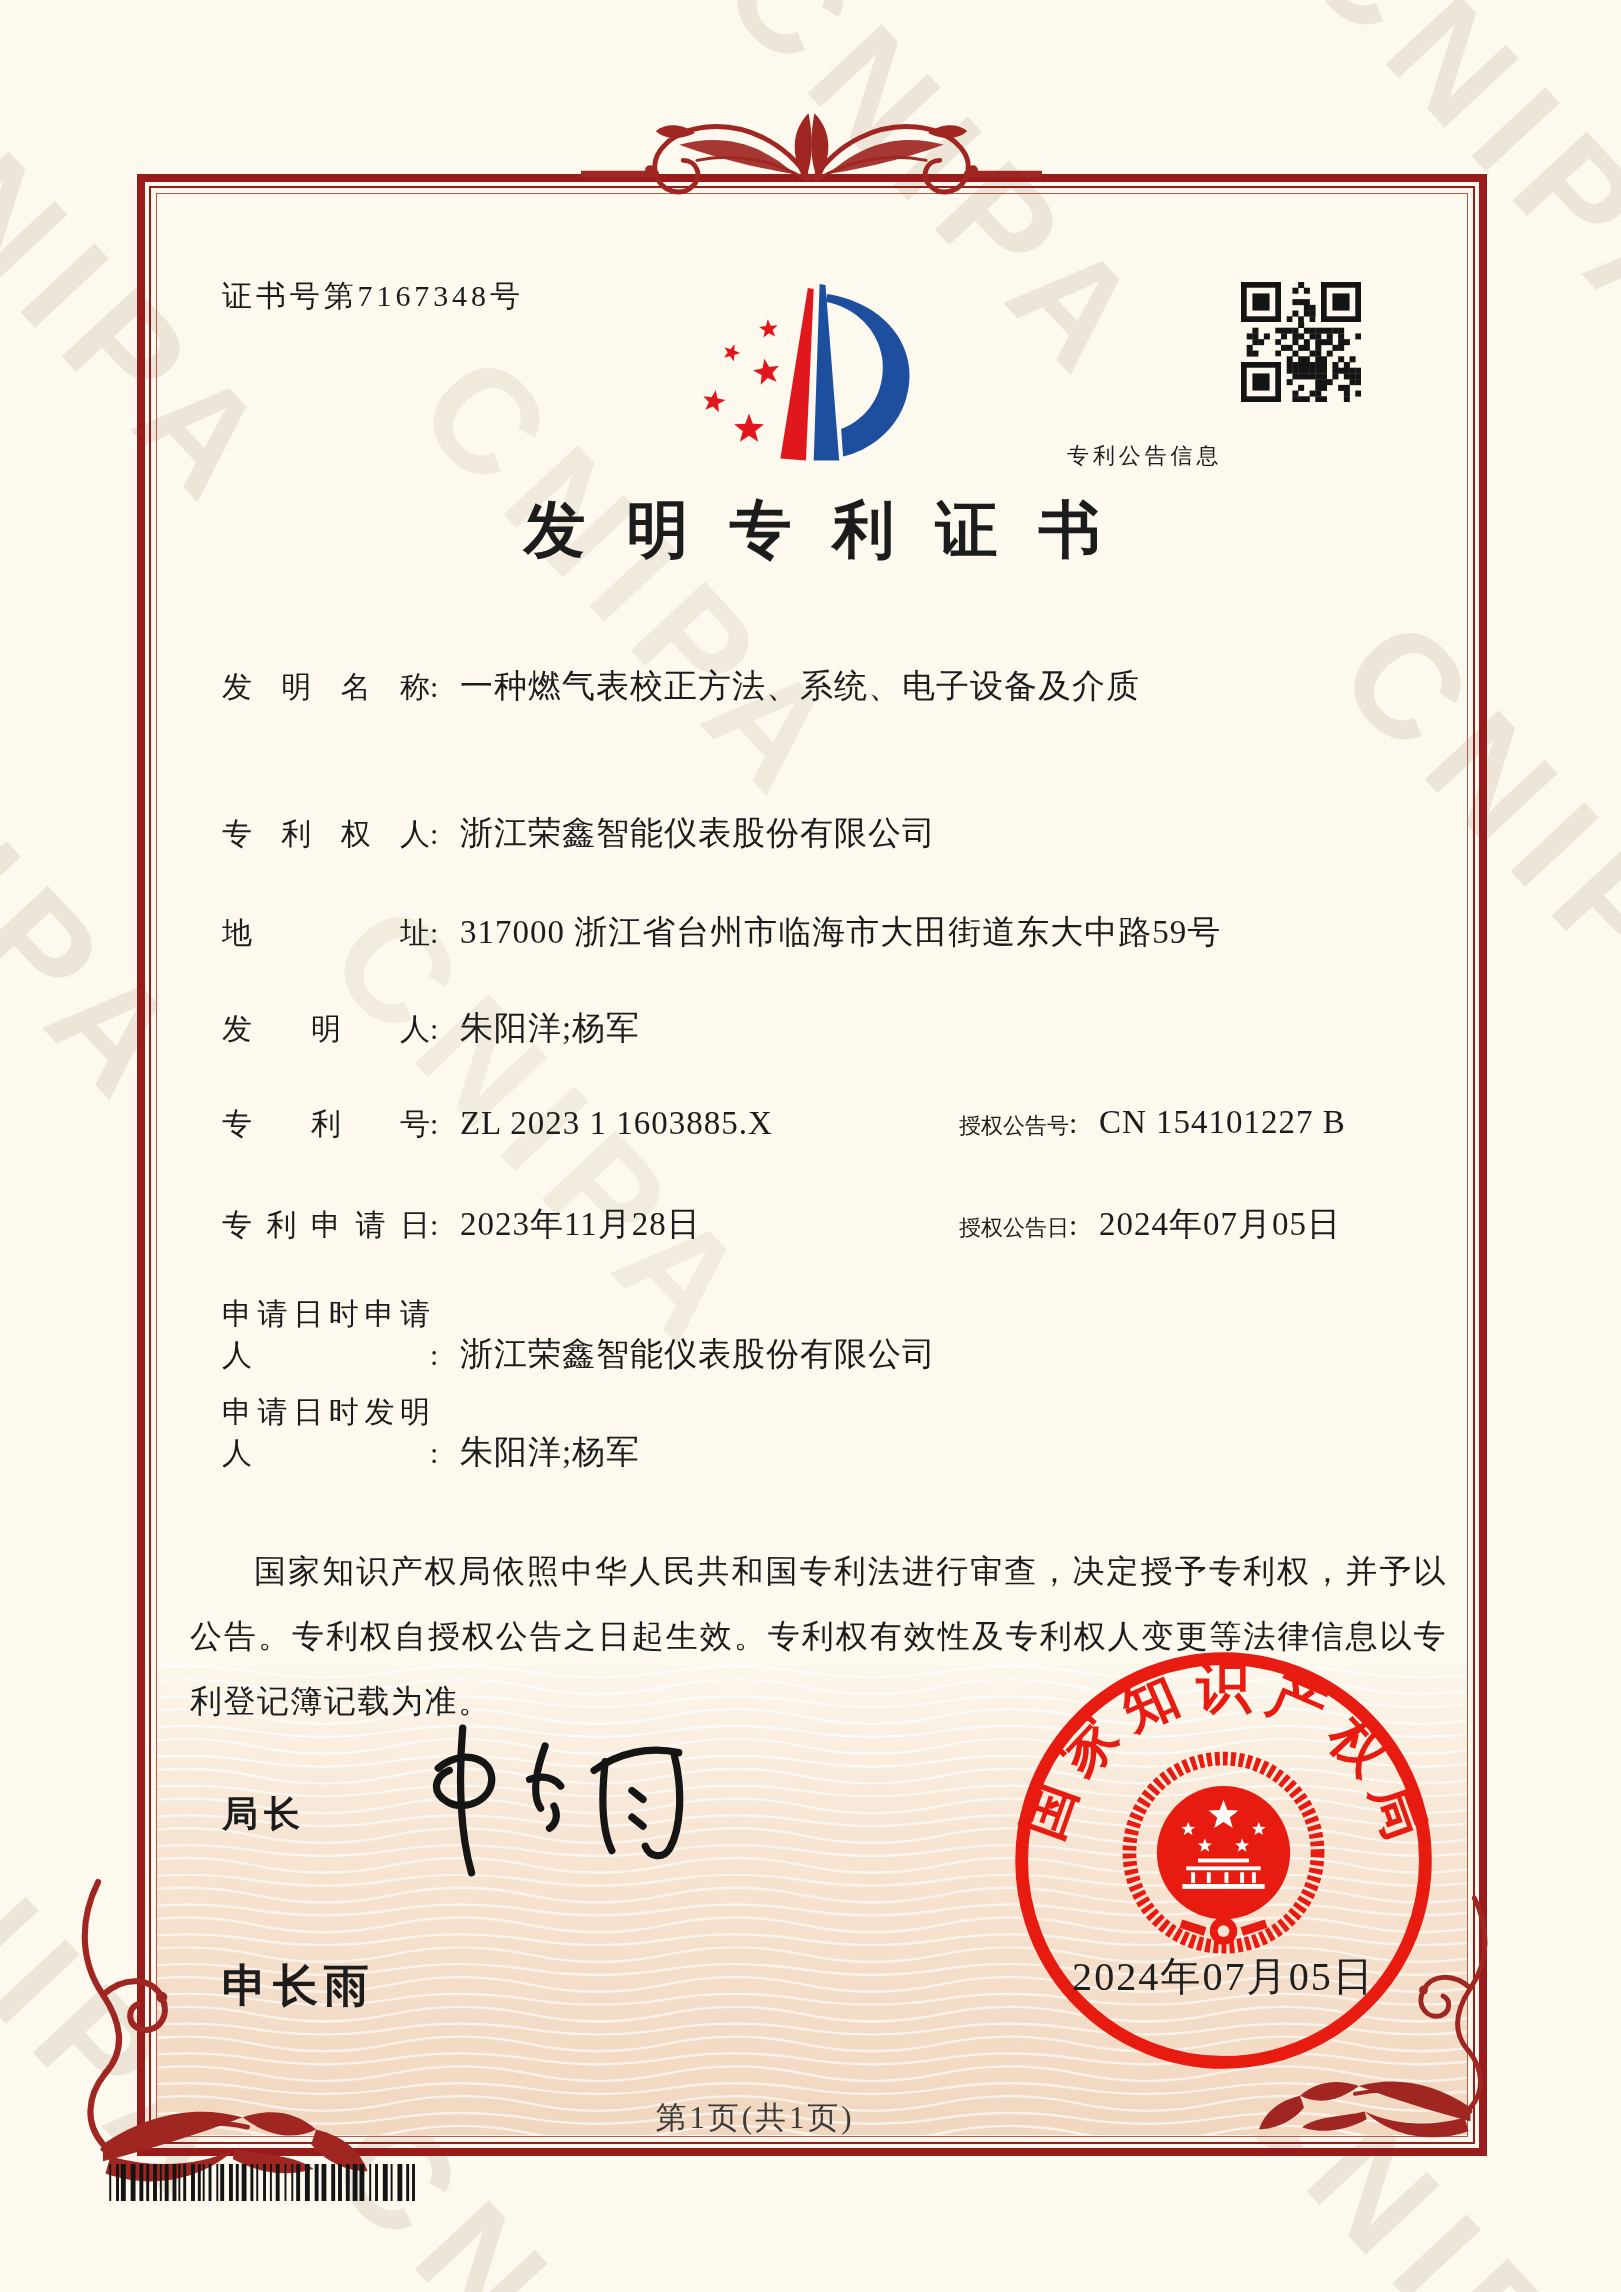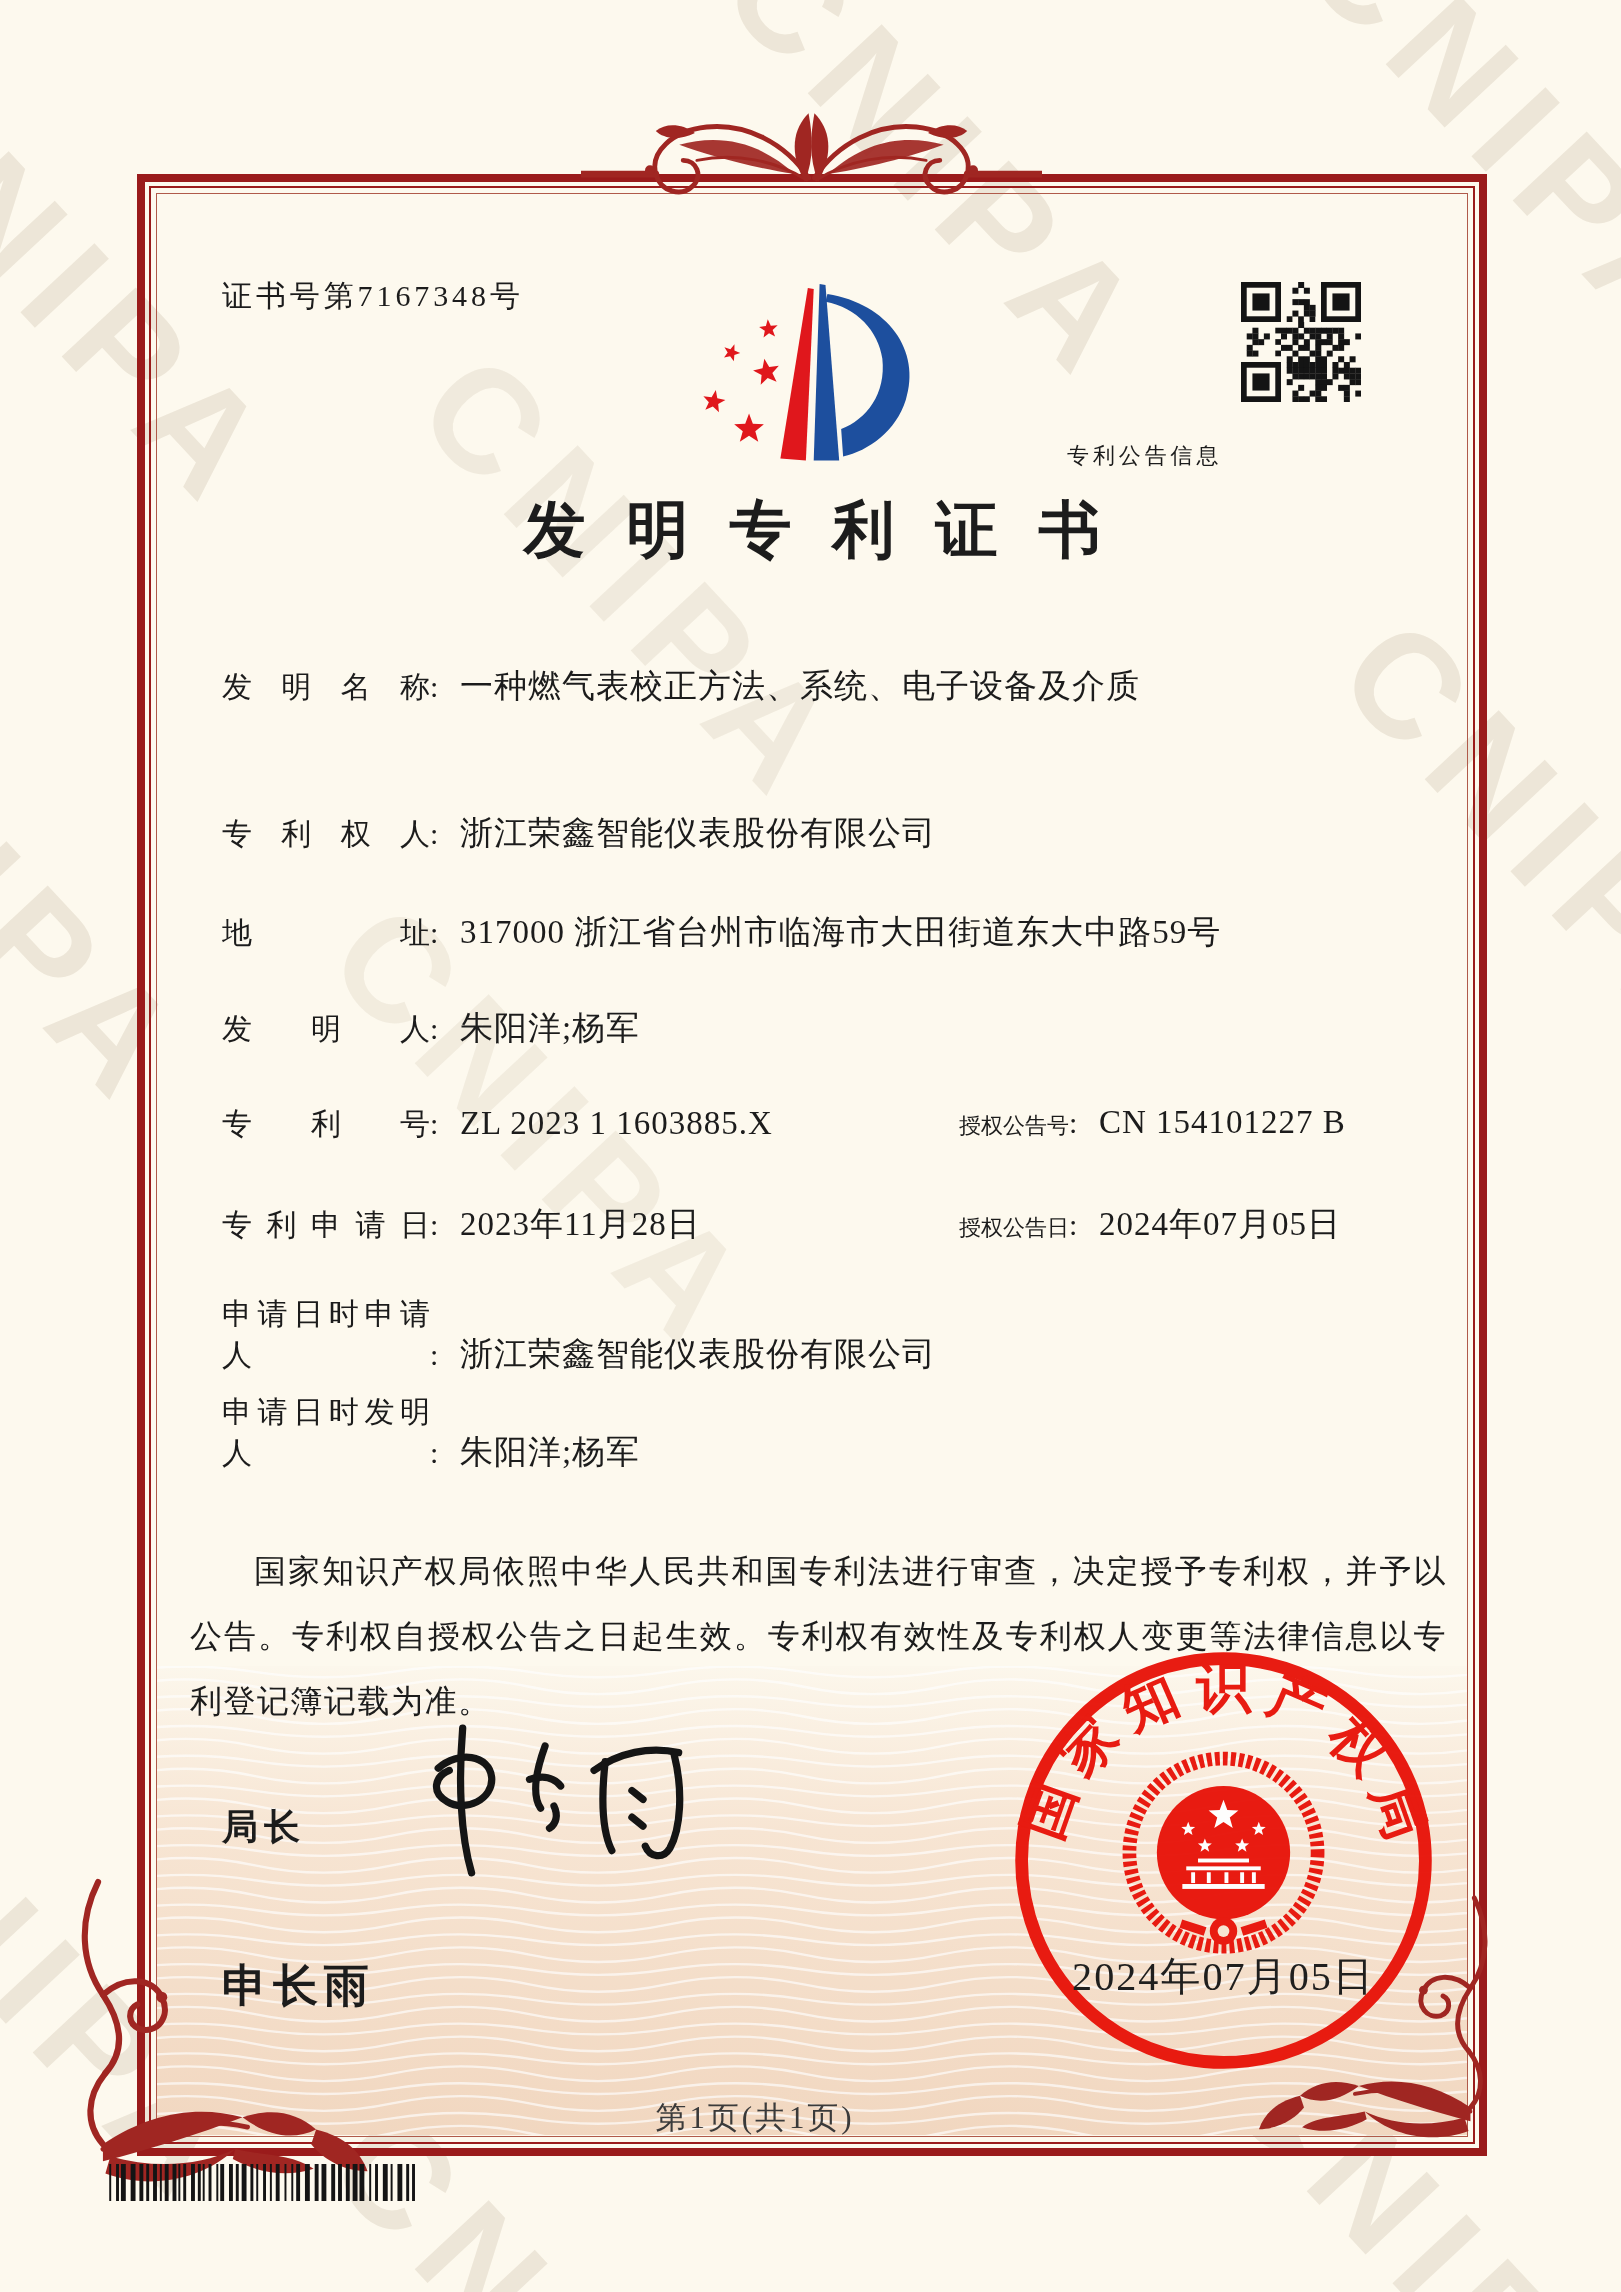--- a/index.html
+++ b/index.html
@@ -36,21 +36,21 @@
   .flabel { display:inline-block; width:208px; font-size:30px;
             text-align:justify; text-align-last:justify; vertical-align:baseline; }
   .fcolon { display:inline-block; font-size:30px; margin-right:21.6px; }
   .fvalue { font-size:33px; letter-spacing:1px; }
   .fright { position:absolute; left:737px; top:0; white-space:nowrap; }
   .frlabel { font-size:22px;text-align:center; }
   #statement { left:33px; top:1345px; width:1257px; font-size:32px; line-height:65px;
                text-align:justify; text-indent:2em; letter-spacing:1.5px; }
   #waveband { position:absolute; left:0; top:1472px; width:1310px; height:469px; z-index:-1; }
   #director-title { left:65px; top:1596px; font-size:36px; font-weight:600;
-     font-family:"Liberation Sans","DejaVu Sans",sans-serif; letter-spacing:5.9px;margin-top:13px;}
+     font-family:"Liberation Sans","DejaVu Sans",sans-serif; letter-spacing:5.9px;}
   #director-name  { left:65px; top:1762px; font-size:45px; font-weight:600;
      font-family:"Liberation Sans","DejaVu Sans",sans-serif; letter-spacing:5.9px;}
   #page-footer { left:0; right:0; top:1903px; text-align:center; font-size:31px;
                  letter-spacing:2.9px; color:#3a3a3a; transform:translateX(-57px); }
   
   .art { position:absolute; z-index:4; }
   #seal-svg { position:absolute; left:1002px; top:1639px; z-index:5; opacity:.97; }
   #sig-svg  { position:absolute; left:412px; top:1717px; z-index:5; }
   #barcode-svg { position:absolute; left:108px; top:2164px; z-index:6; }
   #logo-svg { position:absolute; left:702px; top:239px; z-index:3; }

